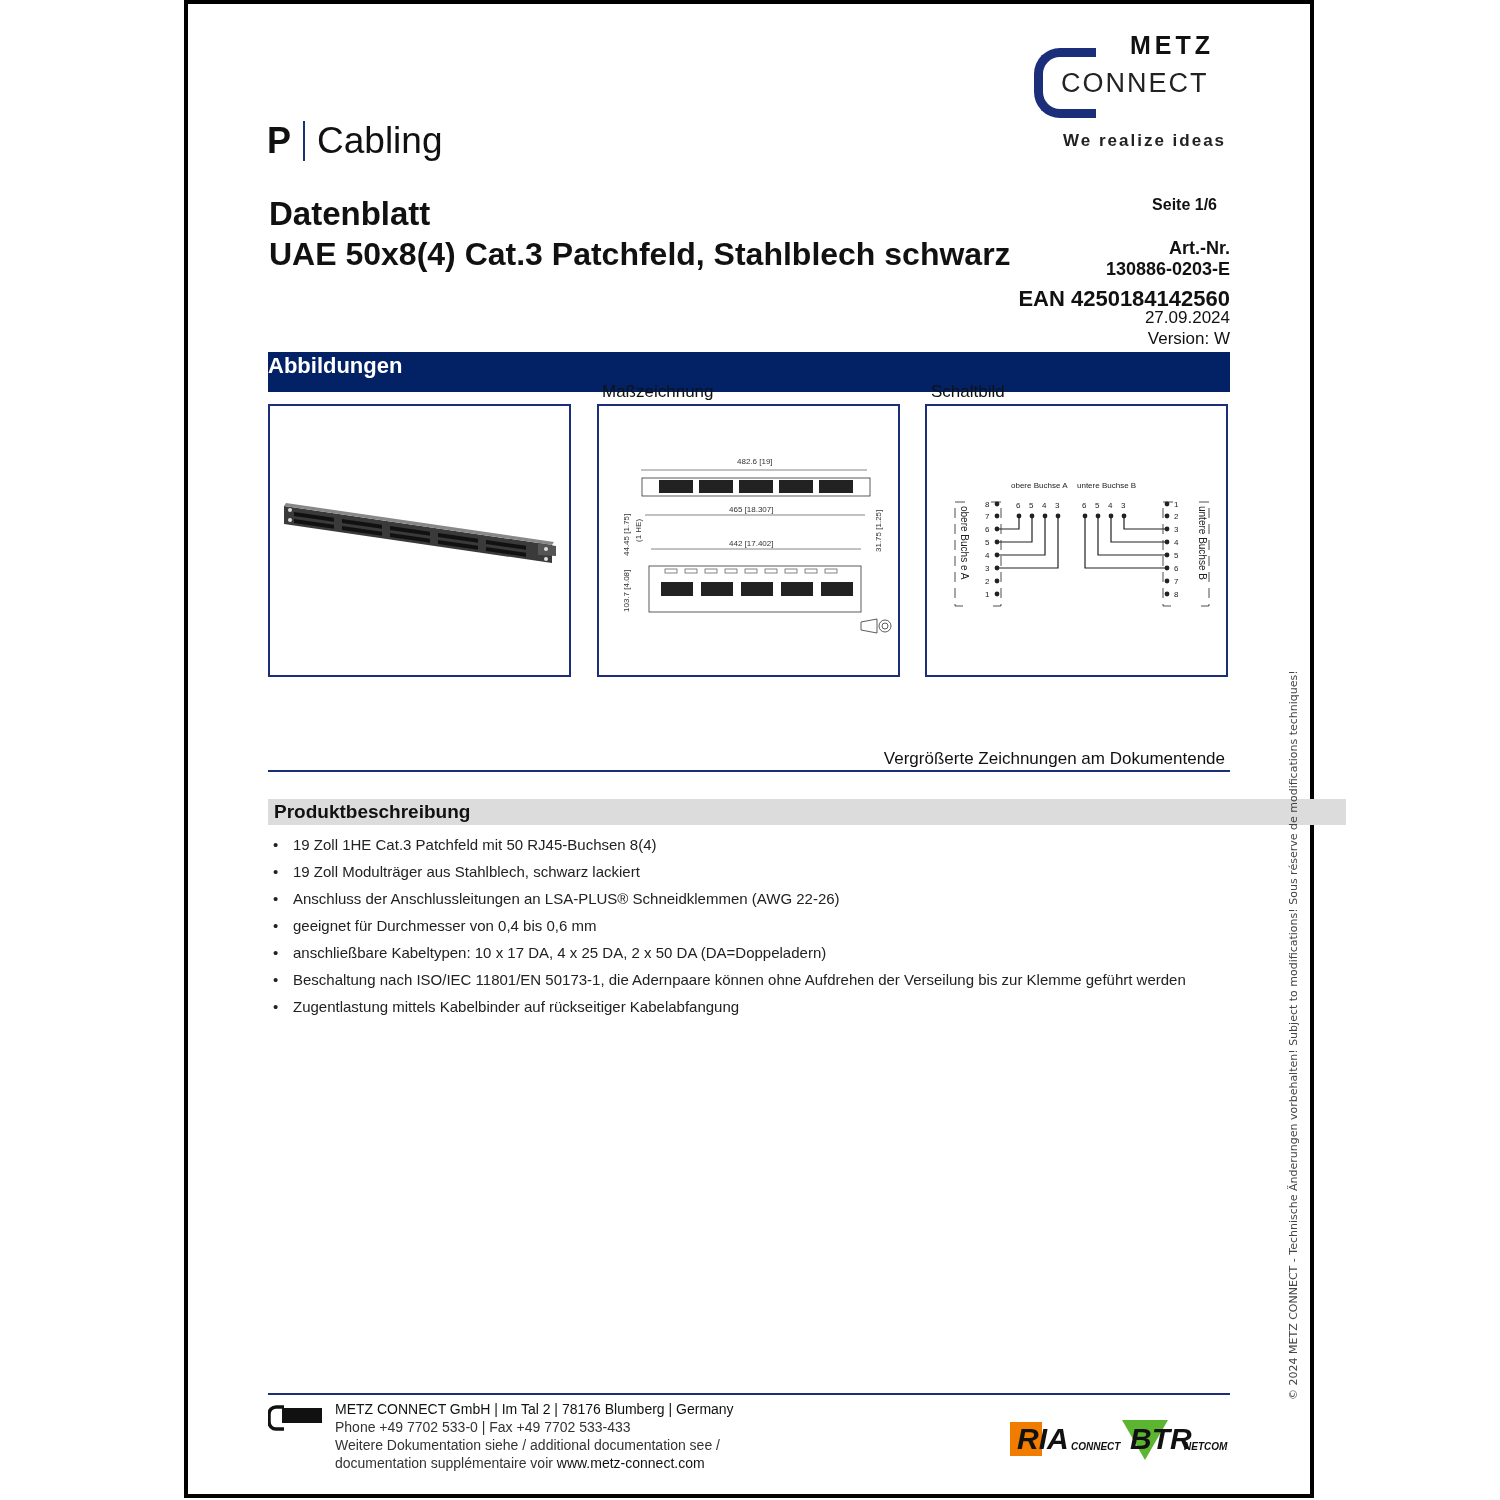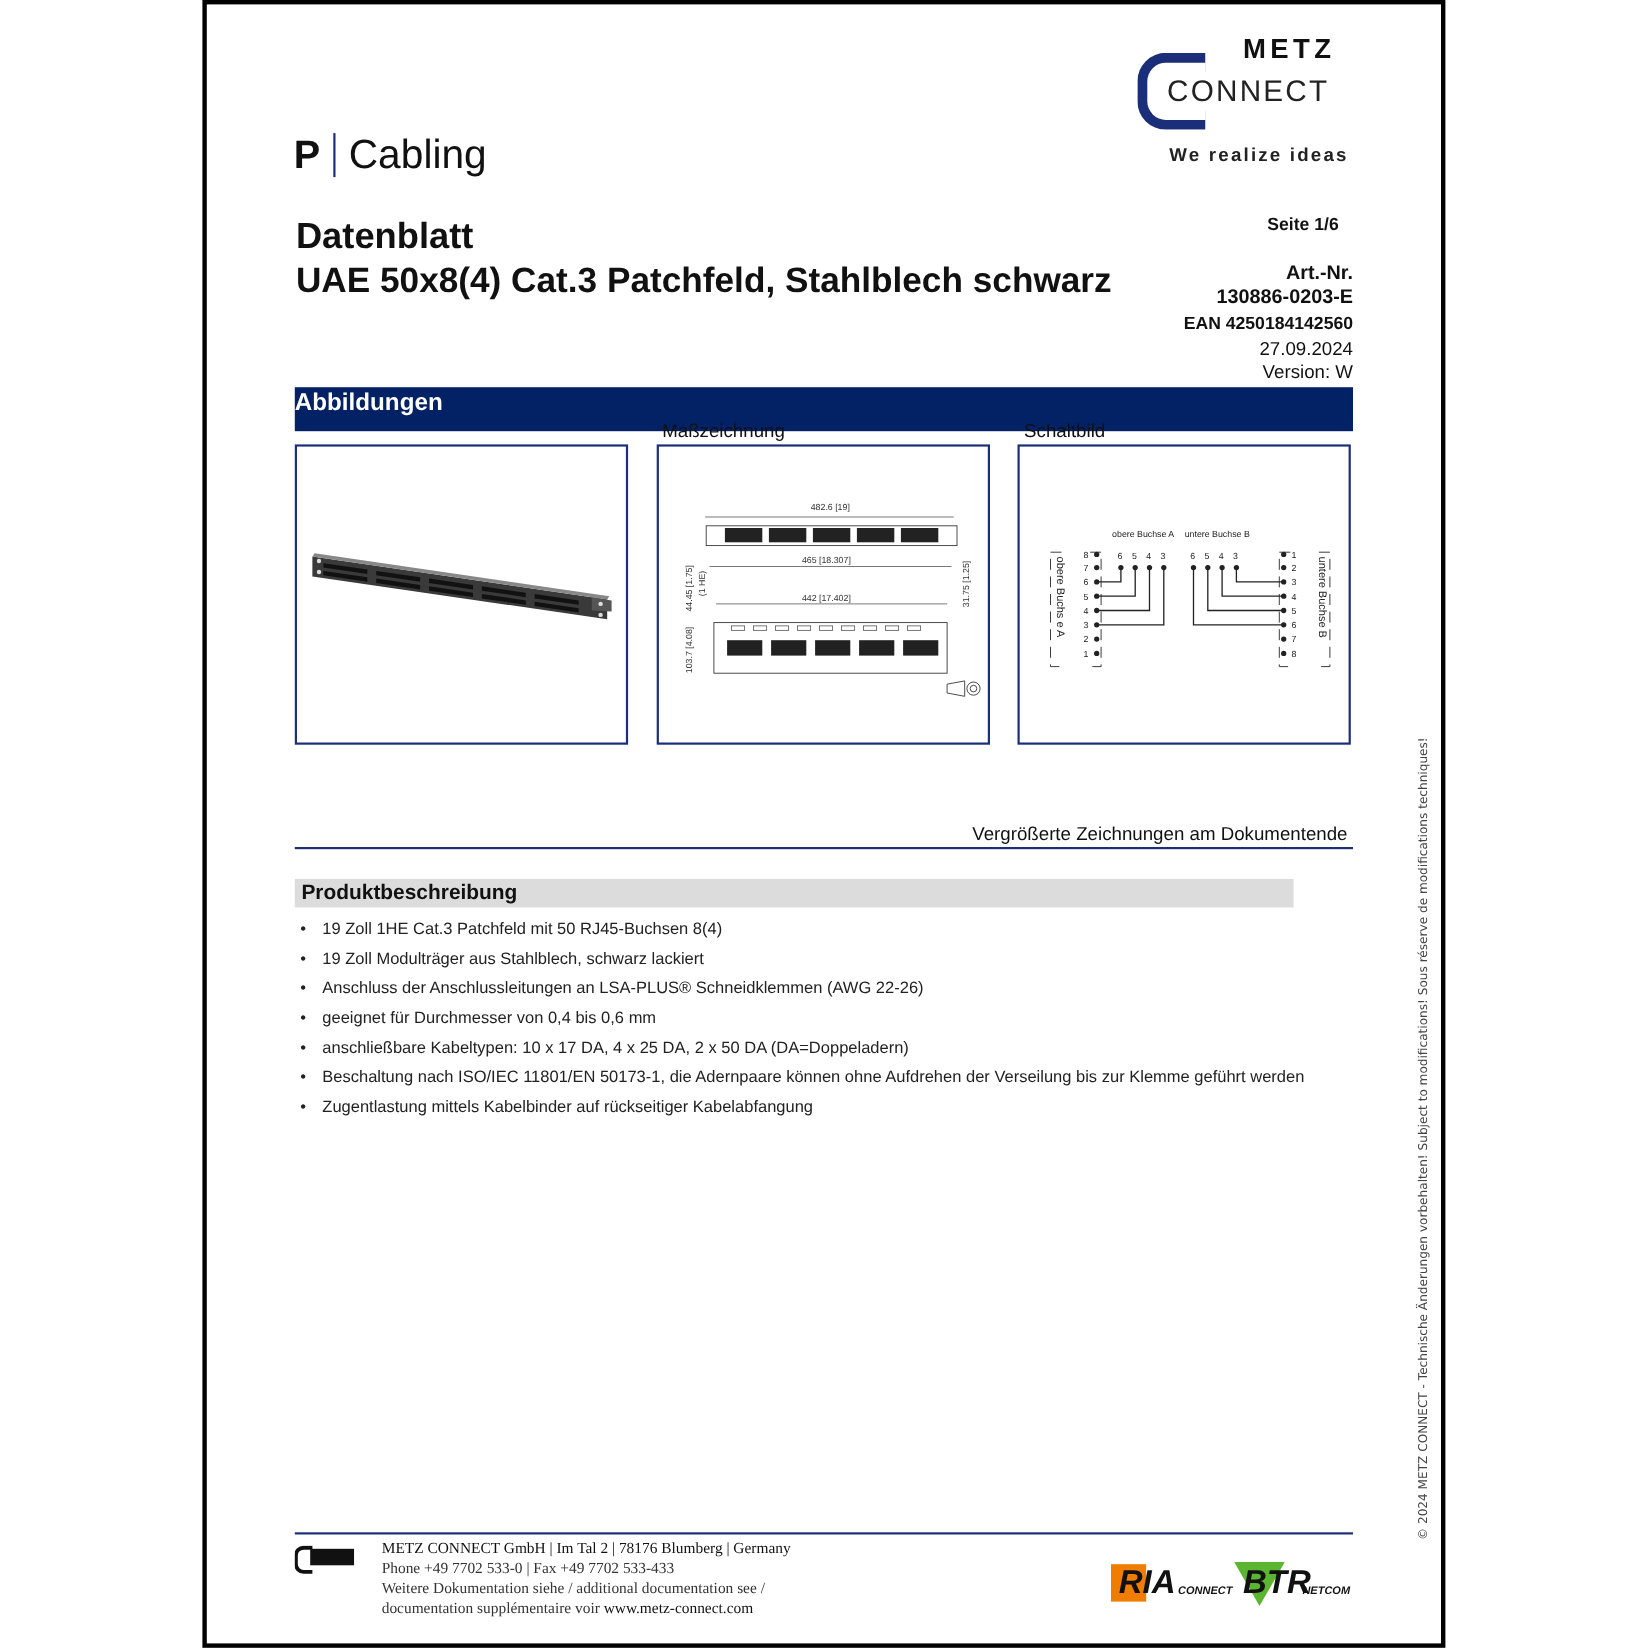--- a/index.html
+++ b/index.html
@@ -15,26 +15,26 @@
   .pcab .bar { display:inline-block; width:2px; height:40px; background:#1a2e7a; margin:0 12px; }
   .title { position:absolute; left:269px; top:195px; font-size:33px; font-weight:bold; }
   .subtitle { position:absolute; left:269px; top:236px; font-size:32px; font-weight:bold; }
   .rightinfo { position:absolute; right:270px; text-align:right; }
   .section-bar { position:absolute; left:268px; top:352px; width:962px; height:40px; background:#032266; color:#fff; font-weight:bold; font-size:22px; line-height:28px; }
   .section-bar span { padding-left:0px; }
   .caption { position:absolute; top:382px; font-size:17px; color:#111; }
   .frame { position:absolute; top:404px; width:303px; height:273px; border:2px solid #1a2e7a; box-sizing:border-box; background:#fff; }
   .note { position:absolute; right:275px; top:749px; font-size:17px; }
   .hr-blue { position:absolute; left:268px; width:962px; height:2px; background:#1a2e7a; }
-  .gray-bar { position:absolute; left:268px; top:799px; width:908px; height:26px; background:#dcdcdc; font-weight:bold; font-size:19px; line-height:26px; }
+  .gray-bar { position:absolute; left:268px; top:799px; width:1078px; height:26px; background:#dcdcdc; font-weight:bold; font-size:19px; line-height:26px; }
   .gray-bar span { padding-left:6px; }
   ul.bullets { position:absolute; left:270px; top:834px; margin:0; padding:0; list-style:none; font-size:15px; color:#222; }
   ul.bullets li { height:27px; line-height:22px; display:flex; }
   ul.bullets li .dot { width:20px; display:inline-block; padding-left:3px; }
-  .footer { position:absolute; left:335px; top:1400px; font-family:Liberation Serif, serif; font-size:14px; color:#333; line-height:18px;margin-left:12px; }
+  .footer { position:absolute; left:335px; top:1400px; font-family:Liberation Sans, sans-serif; font-size:14px; color:#333; line-height:18px; }
   .footer .strong { color:#111; }
   .footer-logo { position:absolute; left:268px; top:1405px; width:54px; height:26px; }
   .vert-text { position:absolute; left:1287px; top:1400px; transform-origin:0 0; transform:rotate(-90deg); white-space:nowrap; font-family:"DejaVu Sans", sans-serif; font-size:11px; color:#444; }
 </style>
 </head>
 <body>
 
 <div class="page"></div>
 
 <div class="logo-c"></div>
@@ -47,21 +47,21 @@
   <span class="bar"></span>
   <span>Cabling</span>
 </div>
 
 <div class="title">Datenblatt</div>
 <div class="subtitle">UAE 50x8(4) Cat.3 Patchfeld, Stahlblech schwarz</div>
 
 <div class="rightinfo" style="top:196px; right:283px; font-size:16px; font-weight:bold;">Seite 1/6</div>
 <div class="rightinfo" style="top:238px; font-size:18px; font-weight:bold;">Art.-Nr.</div>
 <div class="rightinfo" style="top:259px; font-size:18px; font-weight:bold;">130886-0203-E</div>
-<div class="rightinfo" style="top:286px; font-size:16px; font-weight:bold;">EAN 4250184142560</div>
+<div class="rightinfo" style="top:286px; font-size:22px; font-weight:bold;">EAN 4250184142560</div>
 <div class="rightinfo" style="top:308px; font-size:17px;">27.09.2024</div>
 <div class="rightinfo" style="top:329px; font-size:17px;">Version: W</div>
 
 <div class="section-bar"><span>Abbildungen</span></div>
 <div class="caption" style="left:602px;">Maßzeichnung</div>
 <div class="caption" style="left:931px;">Schaltbild</div>
 
 <div class="frame" style="left:268px;">
   <svg width="299" height="269">
     <polygon points="14,100 282,139 282,157 14,118" fill="#3a3a3a"></polygon>

